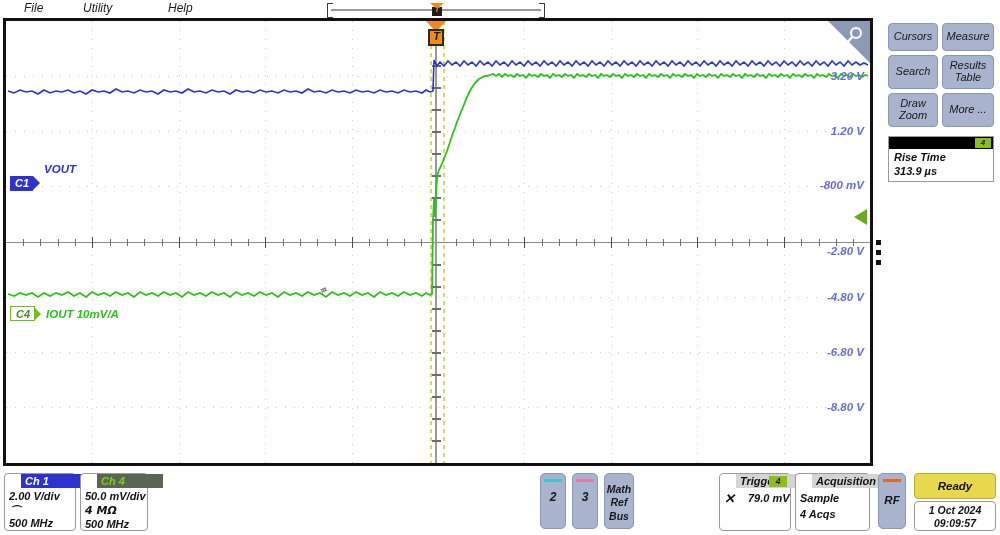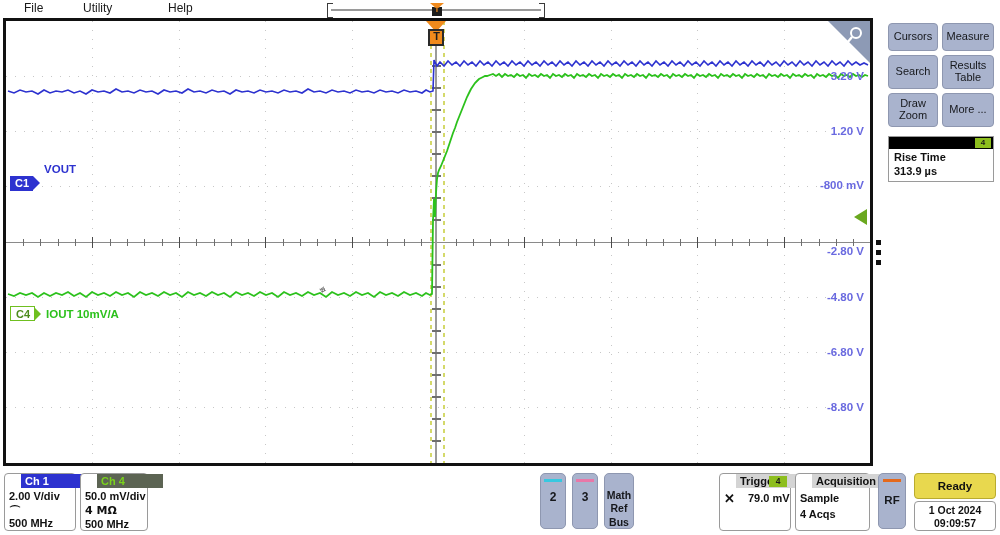--- a/index.html
+++ b/index.html
@@ -11,21 +11,21 @@
     width: 1000px;
     height: 535px;
     font-family: "Liberation Sans", sans-serif;
     overflow: hidden;
     position: relative;
     color: #000;
   }
   #app {
     position: absolute;
     left: 0; top: 0;
-    width: 1000px; height: 535px;
+    width: 1000px; height: 535px; font-style: italic;
   }
 
   
   .menubar {
     position: absolute;
     left: 0; top: 0;
     width: 1000px; height: 18px;
     background: #ffffff;
   }
   .menu-item {
@@ -446,21 +446,21 @@
     background: #a9b3cd;
     border: 1px solid #8e97b0;
     border-radius: 5px;
     box-sizing: border-box;
     position: absolute;
     font-size: 10.5px;
     font-weight: bold;
     color: #16181c;
     text-align: center;
     line-height: 1.28;
-    padding-top: 15px;
+    padding-top: 9px;
     cursor: pointer;
   }
 
   .p-horiz { left: 640px; top: 3px; width: 75px; height: 58px; }
   .p-trig  { left: 719px; top: 3px; width: 72px; height: 58px; }
   .p-acq   { left: 795px; top: 3px; width: 75px; height: 58px; }
 
   .b-rf {
     position: absolute;
     left: 878px; top: 3px; width: 28px; height: 56px;

